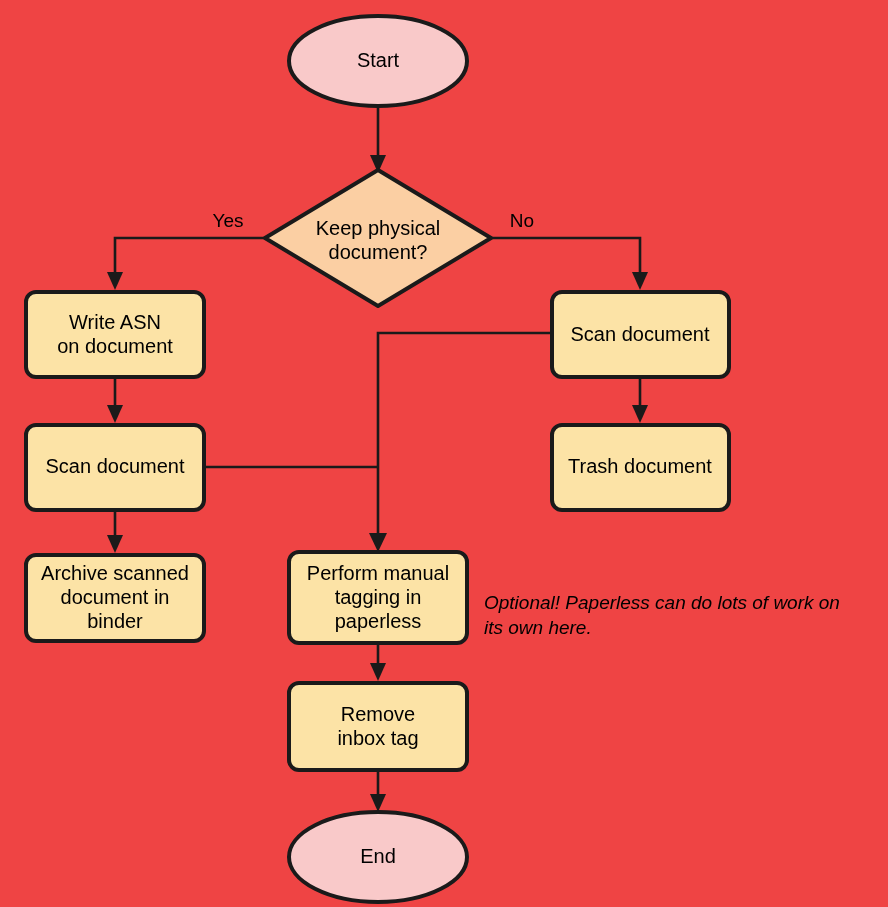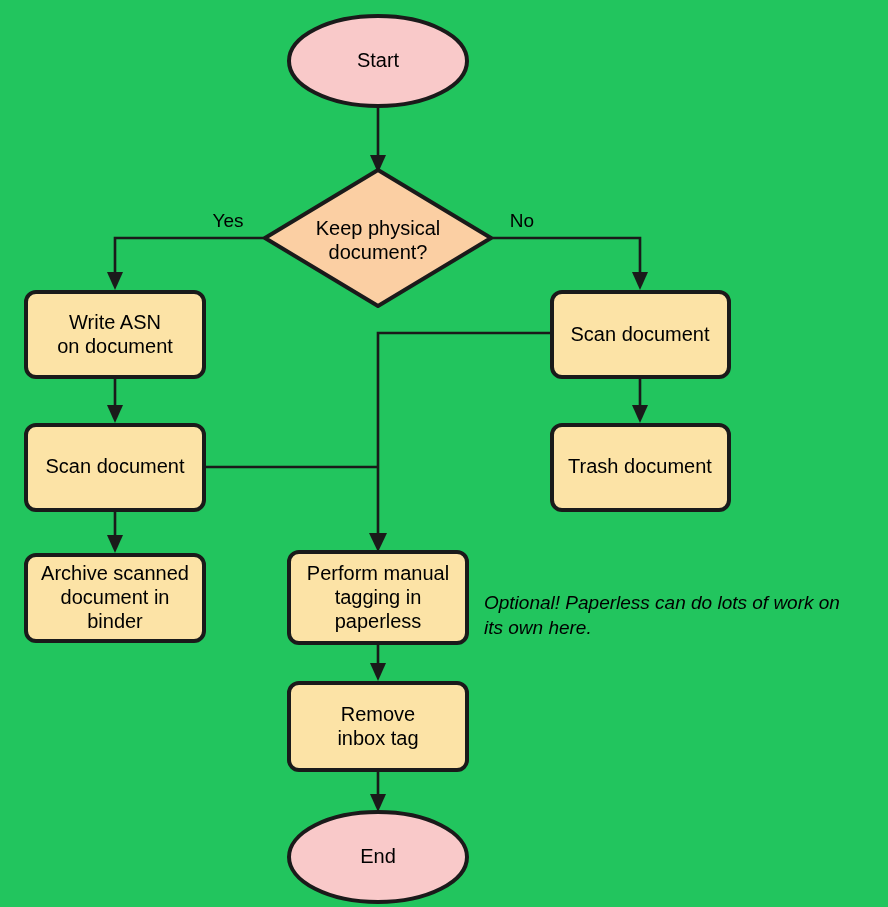--- a/index.html
+++ b/index.html
@@ -7,21 +7,21 @@
     padding: 0;
     background: #ffffff;
   }
   body {
     font-family: "Liberation Sans", sans-serif;
   }
   #canvas-wrap {
     position: relative;
     width: 888px;
     height: 907px;
-    background: #22c55e;
+    background: #ef4444;
     overflow: hidden;
   }
   #flow-svg {
     position: absolute;
     top: 0;
     left: 0;
     width: 888px;
     height: 907px;
   }
   .node-shape {

